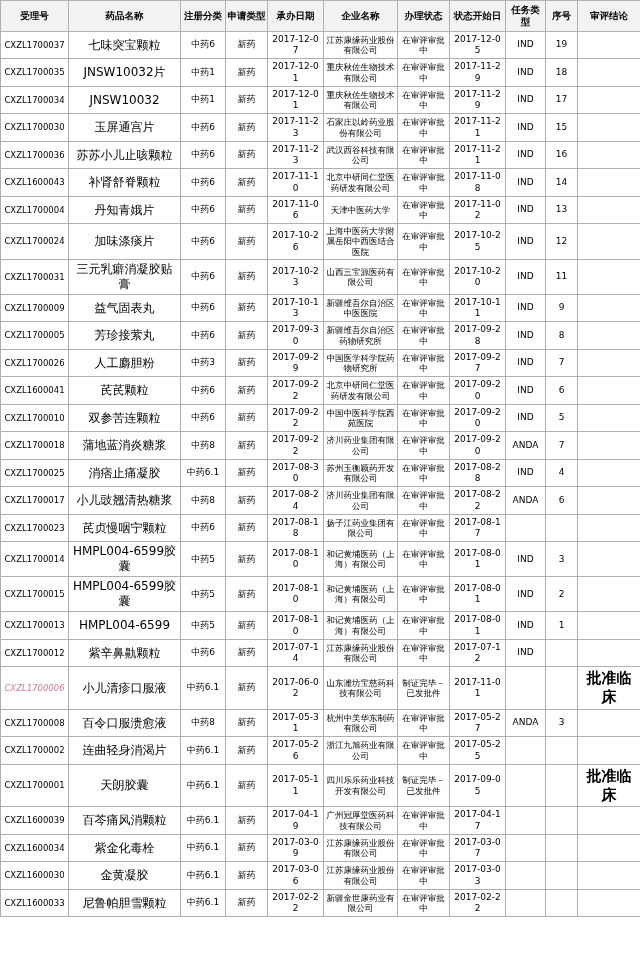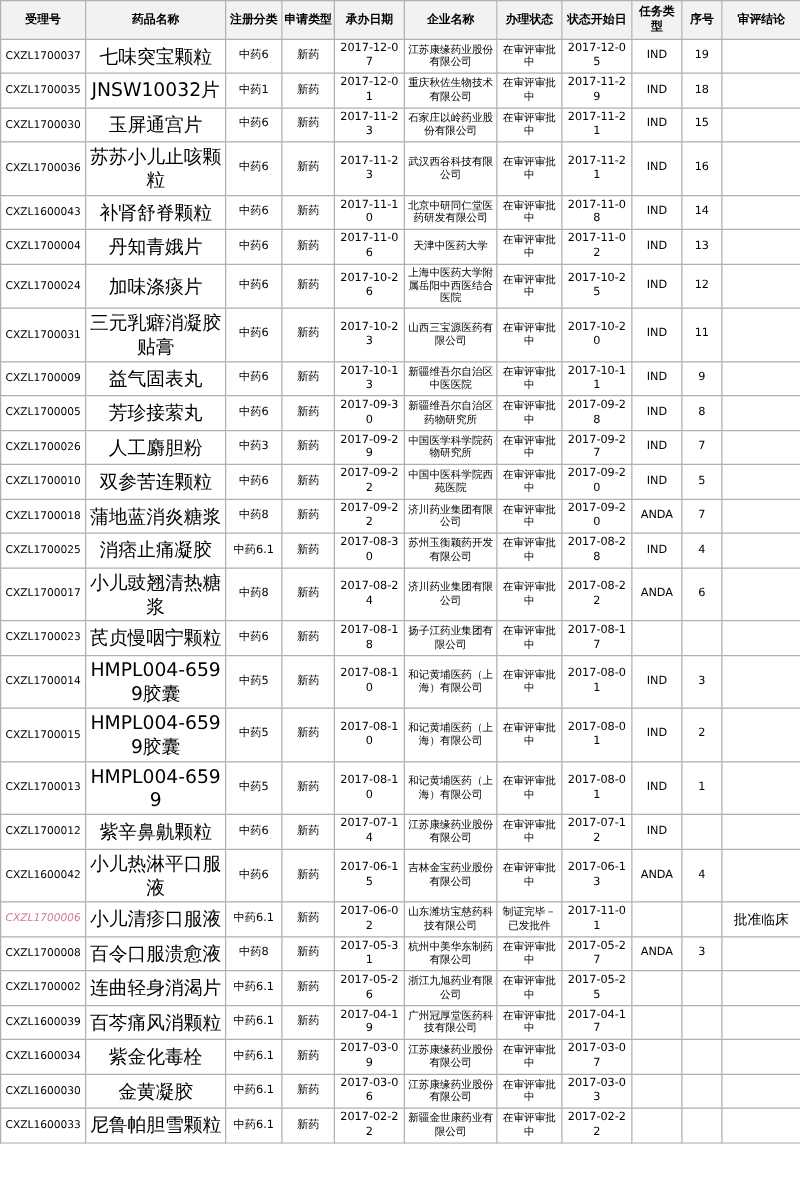--- a/index.html
+++ b/index.html
@@ -30,24 +30,24 @@
     overflow: hidden;
   }
   thead th {
     background: #f2f2f2;
     font-weight: bold;
     font-size: 9.5px;
     height: 22px;
     padding: 3px 1px;
   }
   td.col-id { font-size: 8.5px; text-align: center; }
-  td.col-name { font-size: 15px; text-align: center; }
+  td.col-name { font-size: 12px; text-align: center; }
   td.col-company, td.col-status { font-size: 8.5px; line-height: 1.2; }
   td.highlight-id { color: #d07a9a; font-style: italic; }
-  td.col-note { font-size: 11px; }
+  td.col-note { font-size: 15px; font-weight: bold; }
   
   col.c0 { width: 68px; }
   col.c1 { width: 112px; }
   col.c2 { width: 45px; }
   col.c3 { width: 42px; }
   col.c4 { width: 56px; }
   col.c5 { width: 74px; }
   col.c6 { width: 52px; }
   col.c7 { width: 56px; }
   col.c8 { width: 40px; }
@@ -108,20 +108,33 @@
           <td class="col-type">新药</td>
           <td class="col-date">2017-12-01</td>
           <td class="col-company">重庆秋佐生物技术有限公司</td>
           <td class="col-status">在审评审批中</td>
           <td class="col-statusdate">2017-11-29</td>
           <td class="col-task">IND</td>
           <td class="col-no">18</td>
           <td class="col-note"></td>
         </tr>
         <tr>
+          <td class="col-id">CXZL1700034</td>
+          <td class="col-name">JNSW10032</td>
+          <td class="col-class">中药1</td>
+          <td class="col-type">新药</td>
+          <td class="col-date">2017-12-01</td>
+          <td class="col-company">重庆秋佐生物技术有限公司</td>
+          <td class="col-status">在审评审批中</td>
+          <td class="col-statusdate">2017-11-29</td>
+          <td class="col-task">IND</td>
+          <td class="col-no">17</td>
+          <td class="col-note"></td>
+        </tr>
+        <tr>
           <td class="col-id">CXZL1700030</td>
           <td class="col-name">玉屏通宫片</td>
           <td class="col-class">中药6</td>
           <td class="col-type">新药</td>
           <td class="col-date">2017-11-23</td>
           <td class="col-company">石家庄以岭药业股份有限公司</td>
           <td class="col-status">在审评审批中</td>
           <td class="col-statusdate">2017-11-21</td>
           <td class="col-task">IND</td>
           <td class="col-no">15</td>
@@ -225,20 +238,33 @@
           <td class="col-type">新药</td>
           <td class="col-date">2017-09-29</td>
           <td class="col-company">中国医学科学院药物研究所</td>
           <td class="col-status">在审评审批中</td>
           <td class="col-statusdate">2017-09-27</td>
           <td class="col-task">IND</td>
           <td class="col-no">7</td>
           <td class="col-note"></td>
         </tr>
         <tr>
+          <td class="col-id">CXZL1600041</td>
+          <td class="col-name">芪芪颗粒</td>
+          <td class="col-class">中药6</td>
+          <td class="col-type">新药</td>
+          <td class="col-date">2017-09-22</td>
+          <td class="col-company">北京中研同仁堂医药研发有限公司</td>
+          <td class="col-status">在审评审批中</td>
+          <td class="col-statusdate">2017-09-20</td>
+          <td class="col-task">IND</td>
+          <td class="col-no">6</td>
+          <td class="col-note"></td>
+        </tr>
+        <tr>
           <td class="col-id">CXZL1700010</td>
           <td class="col-name">双参苦连颗粒</td>
           <td class="col-class">中药6</td>
           <td class="col-type">新药</td>
           <td class="col-date">2017-09-22</td>
           <td class="col-company">中国中医科学院西苑医院</td>
           <td class="col-status">在审评审批中</td>
           <td class="col-statusdate">2017-09-20</td>
           <td class="col-task">IND</td>
           <td class="col-no">5</td>
@@ -339,33 +365,20 @@
           <td class="col-id">CXZL1700012</td>
           <td class="col-name">紫辛鼻鼽颗粒</td>
           <td class="col-class">中药6</td>
           <td class="col-type">新药</td>
           <td class="col-date">2017-07-14</td>
           <td class="col-company">江苏康缘药业股份有限公司</td>
           <td class="col-status">在审评审批中</td>
           <td class="col-statusdate">2017-07-12</td>
           <td class="col-task">IND</td>
           <td class="col-no"></td>
-          <td class="col-note"></td>
-        </tr>
-        <tr>
-          <td class="col-id">CXZL1600042</td>
-          <td class="col-name">小儿热淋平口服液</td>
-          <td class="col-class">中药6</td>
-          <td class="col-type">新药</td>
-          <td class="col-date">2017-06-15</td>
-          <td class="col-company">吉林金宝药业股份有限公司</td>
-          <td class="col-status">在审评审批中</td>
-          <td class="col-statusdate">2017-06-13</td>
-          <td class="col-task">ANDA</td>
-          <td class="col-no">4</td>
           <td class="col-note"></td>
         </tr>
         <tr>
           <td class="col-id highlight-id">CXZL1700006</td>
           <td class="col-name">小儿清疹口服液</td>
           <td class="col-class">中药6.1</td>
           <td class="col-type">新药</td>
           <td class="col-date">2017-06-02</td>
           <td class="col-company">山东潍坊宝慈药科技有限公司</td>
           <td class="col-status">制证完毕－已发批件</td>
@@ -392,20 +405,33 @@
           <td class="col-name">连曲轻身消渴片</td>
           <td class="col-class">中药6.1</td>
           <td class="col-type">新药</td>
           <td class="col-date">2017-05-26</td>
           <td class="col-company">浙江九旭药业有限公司</td>
           <td class="col-status">在审评审批中</td>
           <td class="col-statusdate">2017-05-25</td>
           <td class="col-task"></td>
           <td class="col-no"></td>
           <td class="col-note"></td>
+        </tr>
+        <tr>
+          <td class="col-id">CXZL1700001</td>
+          <td class="col-name">天朗胶囊</td>
+          <td class="col-class">中药6.1</td>
+          <td class="col-type">新药</td>
+          <td class="col-date">2017-05-11</td>
+          <td class="col-company">四川乐乐药业科技开发有限公司</td>
+          <td class="col-status">制证完毕－已发批件</td>
+          <td class="col-statusdate">2017-09-05</td>
+          <td class="col-task"></td>
+          <td class="col-no"></td>
+          <td class="col-note">批准临床</td>
         </tr>
         <tr>
           <td class="col-id">CXZL1600039</td>
           <td class="col-name">百芩痛风消颗粒</td>
           <td class="col-class">中药6.1</td>
           <td class="col-type">新药</td>
           <td class="col-date">2017-04-19</td>
           <td class="col-company">广州冠厚堂医药科技有限公司</td>
           <td class="col-status">在审评审批中</td>
           <td class="col-statusdate">2017-04-17</td>

